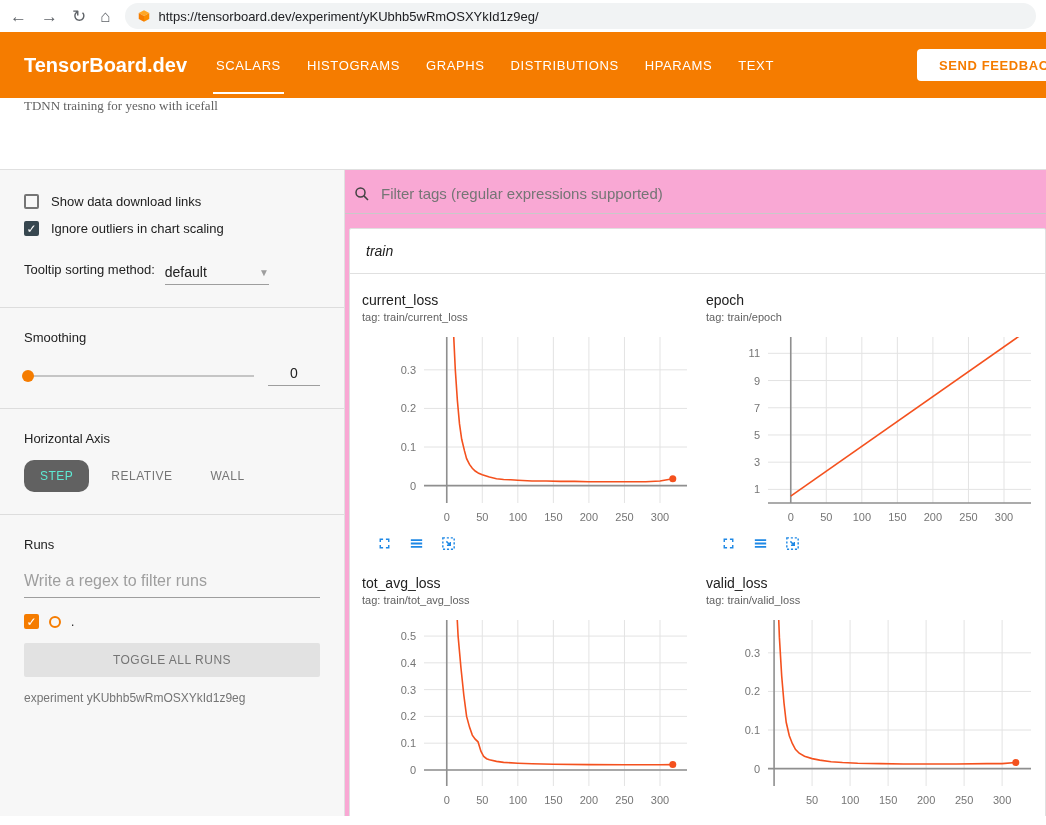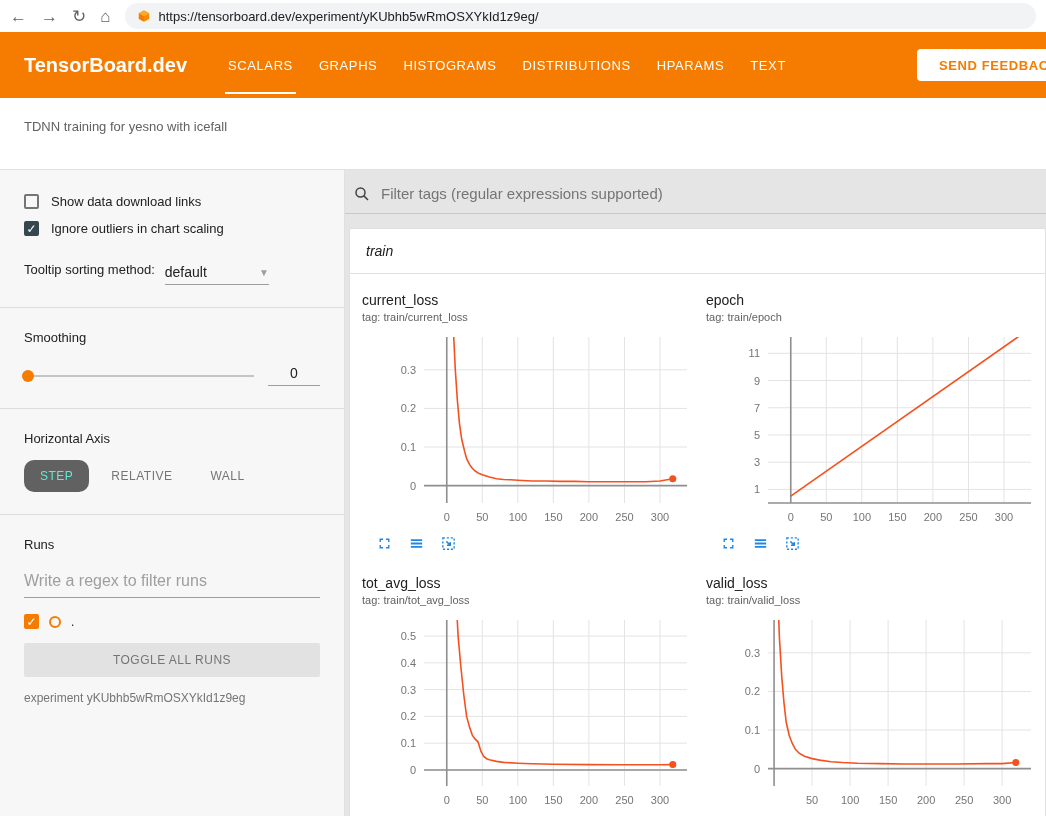--- a/index.html
+++ b/index.html
@@ -11,30 +11,30 @@
   }
 
   
   .browser-bar { height:32px; background:#fff; display:flex; align-items:center; padding:0 10px; gap:14px; }
   .nav-ico { color:#5f6368; font-size:17px; line-height:1; cursor:pointer; user-select:none; }
   .address-bar { flex:1; height:26px; background:#f1f3f4; border-radius:13px; display:flex; align-items:center; padding:0 12px; gap:8px; }
   .address-bar .url { font-size:13px; color:#202124; white-space:nowrap; overflow:hidden; }
 
   
   .app-header { position:relative; height:66px; background:#f57c00; display:flex; align-items:stretch; padding:0 0 0 24px; color:#fff; }
-  .brand { font-size:20px; font-weight:bold; display:flex; align-items:center; margin-right:28px; white-space:nowrap;text-align:right; }
+  .brand { font-size:20px; font-weight:bold; display:flex; align-items:center; margin-right:16px; white-space:nowrap;text-align:right; }
   .tabs { display:flex; align-items:stretch; }
   .tab { position:relative; display:flex; align-items:center; padding:12px 13px; font-size:13px; letter-spacing:0.6px; cursor:pointer; white-space:nowrap; }
   .tab.active::after { content:""; position:absolute; left:10px; right:10px; bottom:4px; height:2px; background:#fff; }
   .feedback-btn { position:absolute; left:917px; top:17px; height:32px; background:#fff; color:#f57c00;
     border:none; border-radius:4px; font-family:inherit; font-size:13px; font-weight:bold; letter-spacing:0.6px;
     padding:0 22px; white-space:nowrap; cursor:pointer; }
 
   
-  .experiment-bar { height:72px; background:#fff; border-bottom:1px solid #e0e0e0; display:flex; align-items:center; padding:0 24px 14px 24px; }
+  .experiment-bar { height:72px; background:#fff; border-bottom:1px solid #e0e0e0; display:flex; align-items:flex-start; padding:0 24px 14px 24px;font-family:Liberation Serif, serif; }
   .experiment-title { font-size:13px; color:#616161; }
 
   
   .content { display:flex; height:646px; }
 
   
   .sidebar { width:345px; min-width:345px; background:#f7f7f7; border-right:1px solid #e0e0e0; padding:24px; font-size:13px; overflow:hidden; }
   .check-row { display:flex; align-items:center; gap:12px; margin-bottom:12px; cursor:pointer; }
   .checkbox { width:15px; height:15px; border:2px solid #757575; border-radius:2px; flex:none;
     display:flex; align-items:center; justify-content:center; font-size:12px; color:#fff; }
@@ -56,21 +56,21 @@
     font-family:inherit; font-size:16px; padding:6px 0 7px 0; margin-bottom:16px; }
   .runs-filter::placeholder { color:#9e9e9e; }
   .run-row { display:flex; align-items:center; gap:10px; margin-bottom:14px; cursor:pointer; }
   .run-color-swatch { width:12px; height:12px; border:2px solid #f57c00; border-radius:50%; flex:none; }
   .run-name { font-size:12px; color:#212121; }
   .toggle-all-btn { width:100%; border:none; background:#e2e2e2; color:#757575; font-family:inherit; font-size:12px;
     letter-spacing:0.5px; padding:10px 0; border-radius:2px; cursor:pointer; }
   .experiment-caption { margin-top:14px; font-size:12px; color:#757575; }
 
   
-  .main { flex:1; background:#e5e5e5; overflow:hidden; padding-top:10px; }
+  .main { flex:1; background:#f9a8d4; overflow:hidden; padding-top:10px; }
   .filter-row { display:flex; align-items:center; gap:8px; padding:4px 0 10px 8px; border-bottom:1px solid #c9c9c9; }
   .filter-input { flex:1; border:none; outline:none; background:transparent; font-family:inherit; font-size:15px; color:#424242; }
   .filter-input::placeholder { color:#757575; }
 
   .group-card { margin:14px 0 0 4px; border:1px solid #e0e0e0; border-radius:2px; background:#fff; }
   .group-header { padding:14px 16px; font-size:14px; color:#212121; border-bottom:1px solid #e0e0e0; cursor:pointer;font-style:italic; }
   .charts-grid { display:grid; grid-template-columns:340px 340px; column-gap:4px; row-gap:22px; padding:18px 0 10px 12px; }
 
   .chart-card { width:336px; }
   .chart-title { font-size:14px; color:#212121; }
@@ -97,22 +97,22 @@
       </svg>
     </span>
     <span class="url">https://tensorboard.dev/experiment/yKUbhb5wRmOSXYkId1z9eg/</span>
   </div>
 </div>
 
 <header class="app-header">
   <div class="brand">TensorBoard.dev</div>
   <nav class="tabs">
     <div class="tab active">SCALARS</div>
+    <div class="tab">HISTOGRAMS</div>
     <div class="tab">GRAPHS</div>
-    <div class="tab">HISTOGRAMS</div>
     <div class="tab">DISTRIBUTIONS</div>
     <div class="tab">HPARAMS</div>
     <div class="tab">TEXT</div>
   </nav>
   <button class="feedback-btn">SEND FEEDBACK</button>
 </header>
 
 <div class="experiment-bar">
   <span class="experiment-title">TDNN training for yesno with icefall</span>
 </div>

